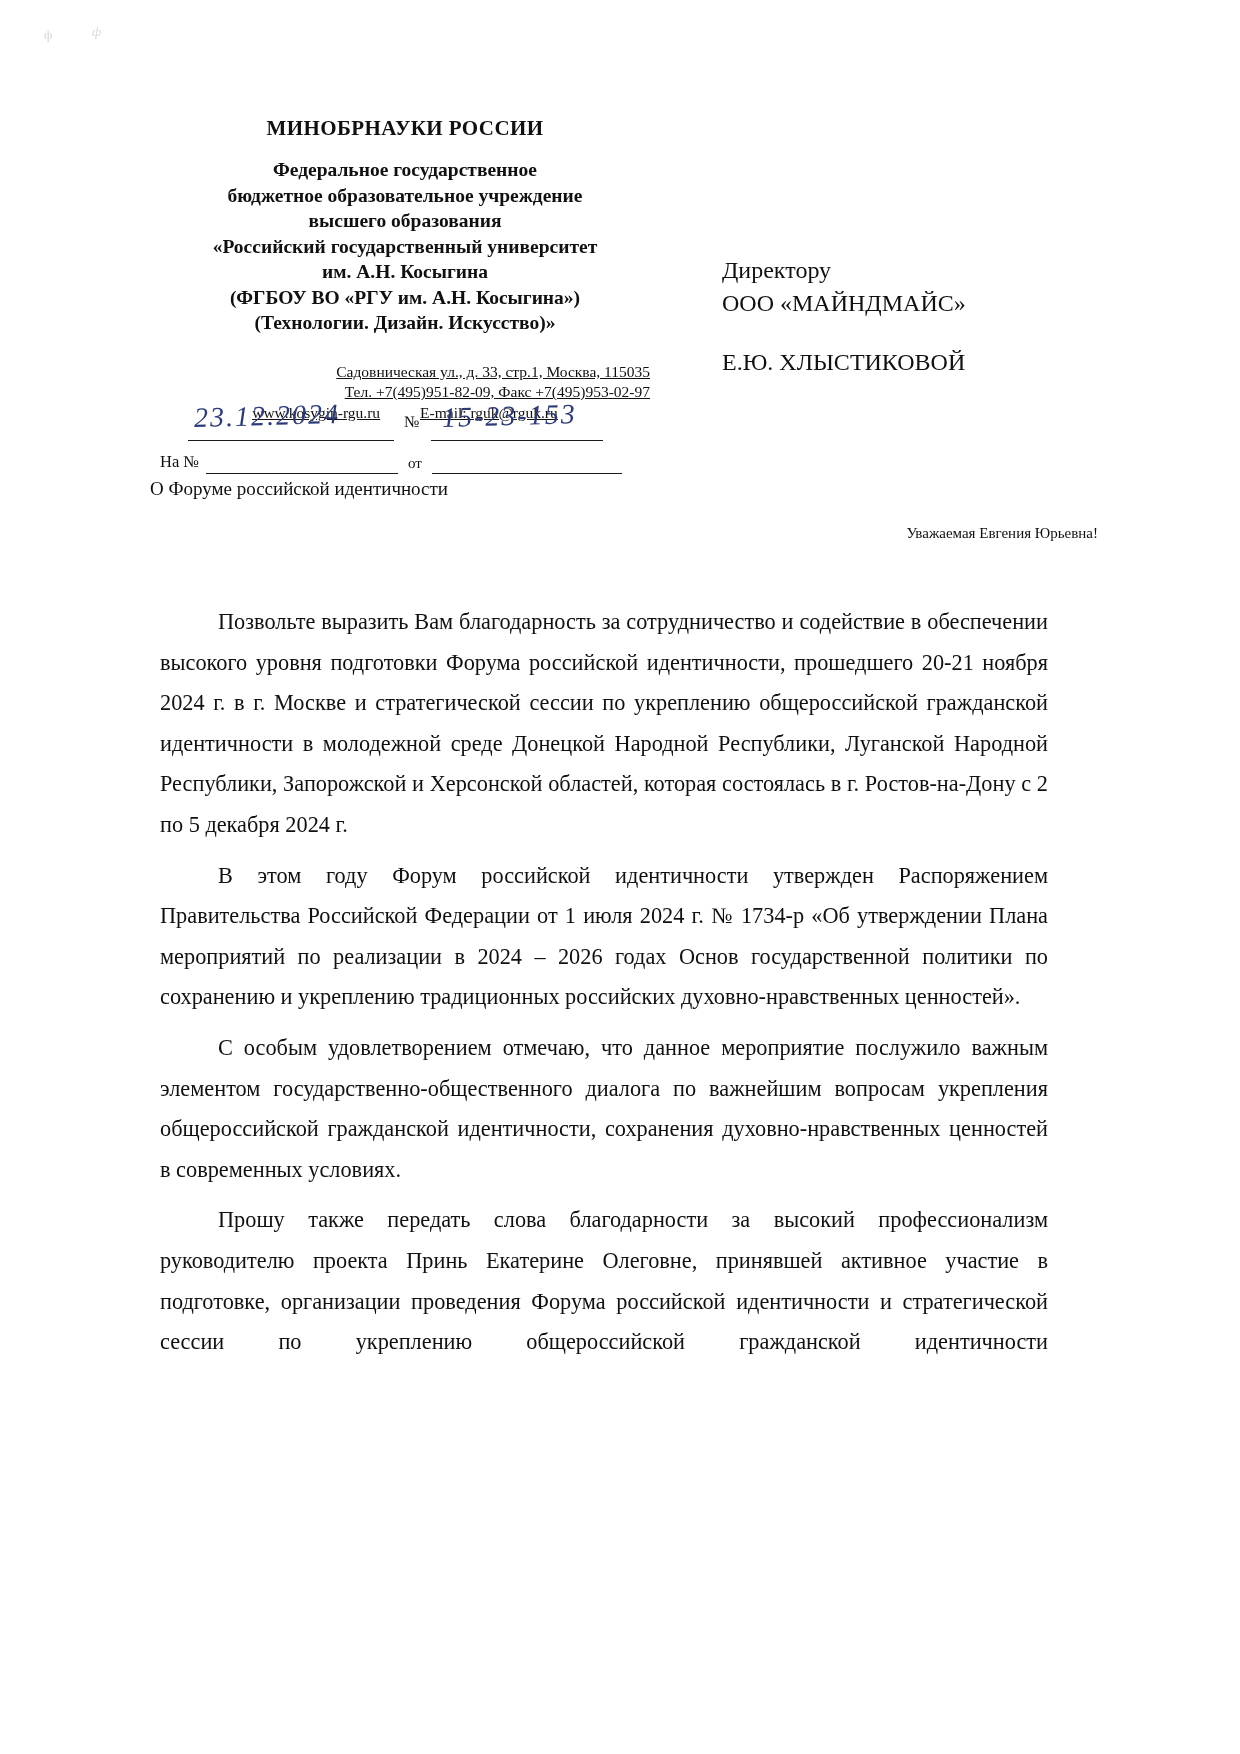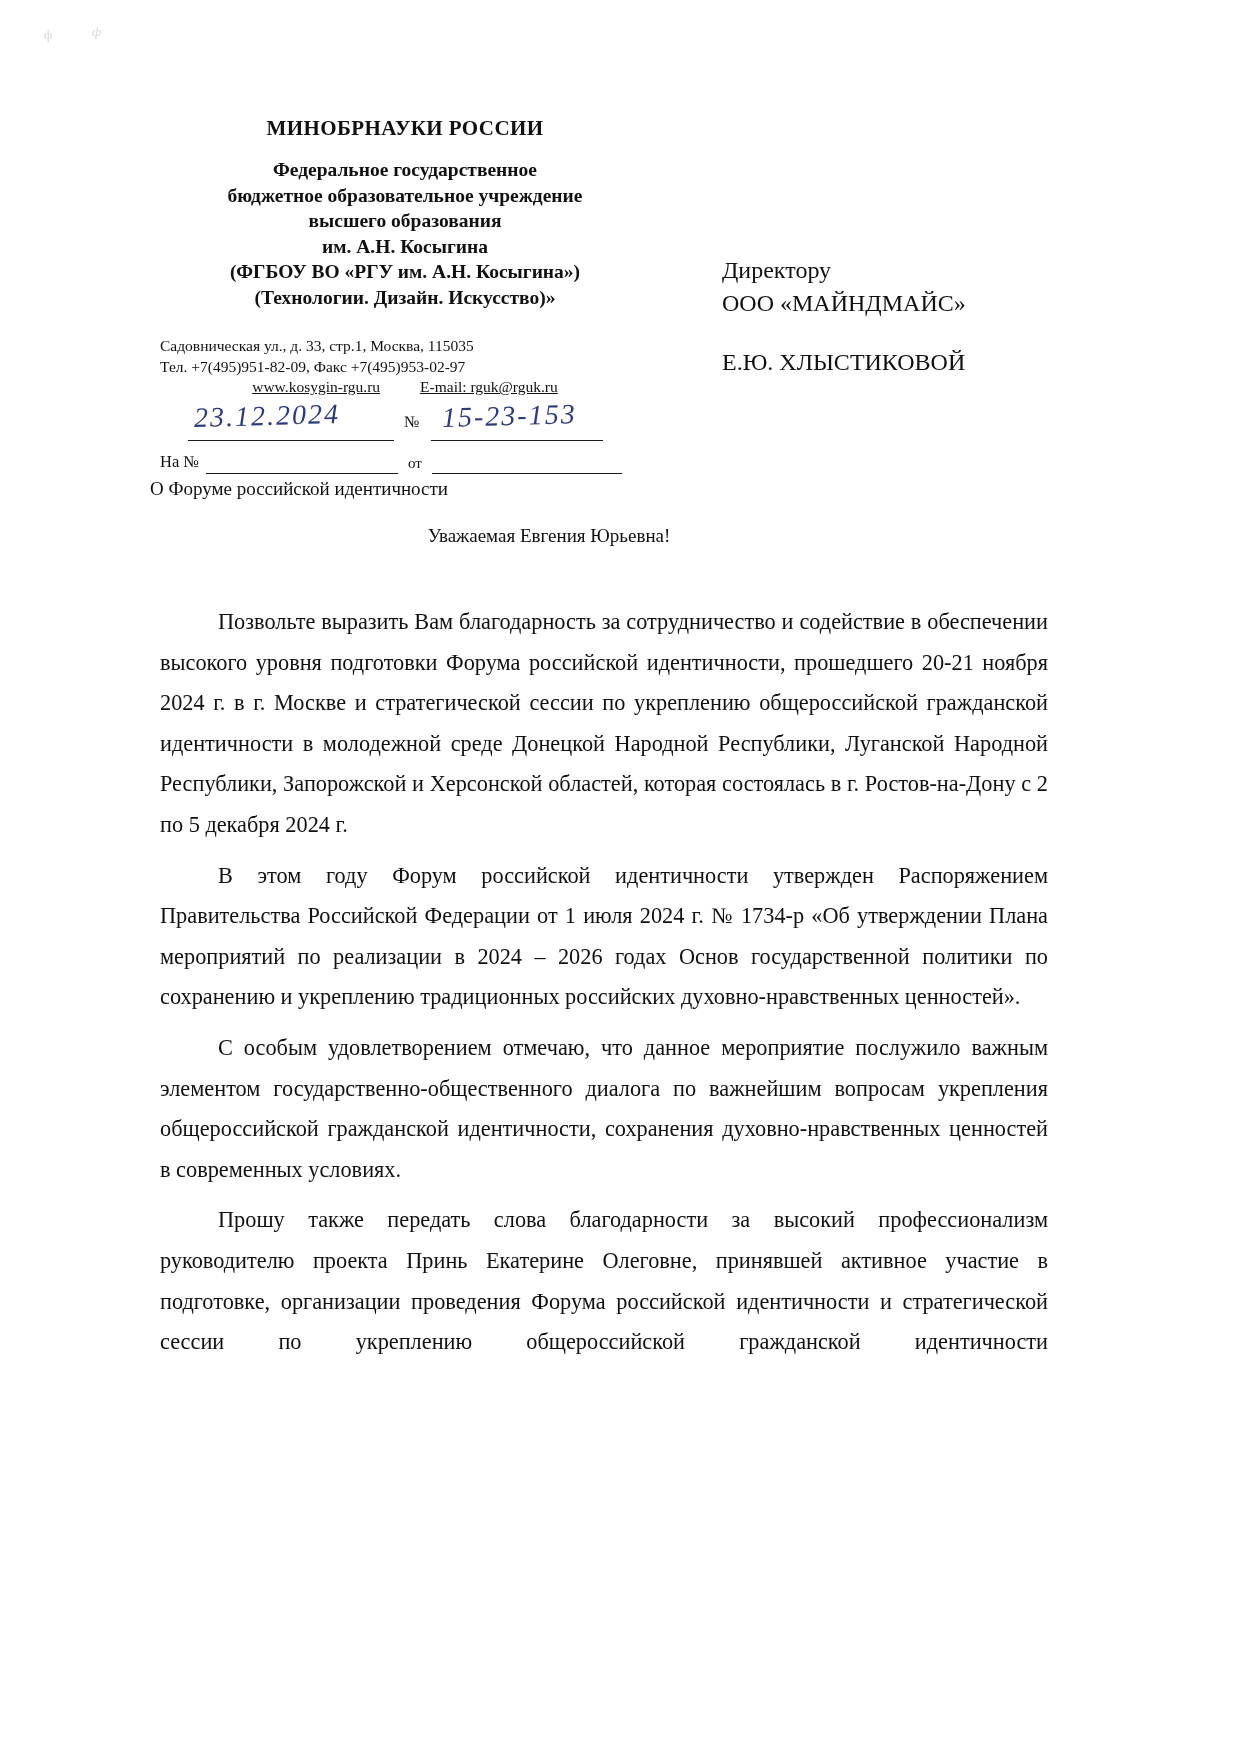--- a/index.html
+++ b/index.html
@@ -55,21 +55,22 @@
   .lh-org {
     font-weight: bold;
     font-size: 19.5px;
     line-height: 1.31;
   }
   .lh-org div { white-space: nowrap; }
   .lh-contacts {
     margin-top: 26px;
     font-size: 15.5px;
     line-height: 1.32;
-    text-align: left;
+    text-align: right;
+    text-decoration: underline;
   }
   .lh-contacts .row { white-space: nowrap; }
   .lh-contacts .u { text-decoration: underline; }
   .lh-contacts .web-row {
     display: flex;
     justify-content: center;
     gap: 40px;
   }
 
   
@@ -141,22 +142,22 @@
     line-height: 1.38;
   }
   .addressee .gap { height: 26px; }
 
   
   .greeting {
     position: absolute;
     left: 0;
     top: 525px;
     width: 1098px;
-    text-align: center;
-    font-size: 19px;
+    text-align: right;
+    font-size: 15px;
   }
   .body-text {
     position: absolute;
     left: 150px;
     top: 592px;
     width: 908px;
     font-size: 22.3px;
     line-height: 40.6px;
     text-align: justify;
     text-justify: inter-word;
@@ -180,20 +181,21 @@
   <span class="scan-mark m2">ф</span>
 
   <div class="header">
 
     <div class="letterhead">
       <div class="lh-ministry">МИНОБРНАУКИ РОССИИ</div>
       <div class="lh-org">
         <div>Федеральное государственное</div>
         <div>бюджетное образовательное учреждение</div>
         <div>высшего образования</div>
+        <div>«Российский государственный университет</div>
         <div>им. А.Н. Косыгина</div>
         <div>(ФГБОУ ВО «РГУ им. А.Н. Косыгина»)</div>
         <div>(Технологии. Дизайн. Искусство)»</div>
       </div>
       <div class="lh-contacts">
         <div class="row">Садовническая ул., д. 33, стр.1, Москва, 115035</div>
         <div class="row">Тел. +7(495)951-82-09, Факс +7(495)953-02-97</div>
         <div class="row web-row">
           <span class="u">www.kosygin-rgu.ru</span>
           <span class="u">E-mail: rguk@rguk.ru</span>

